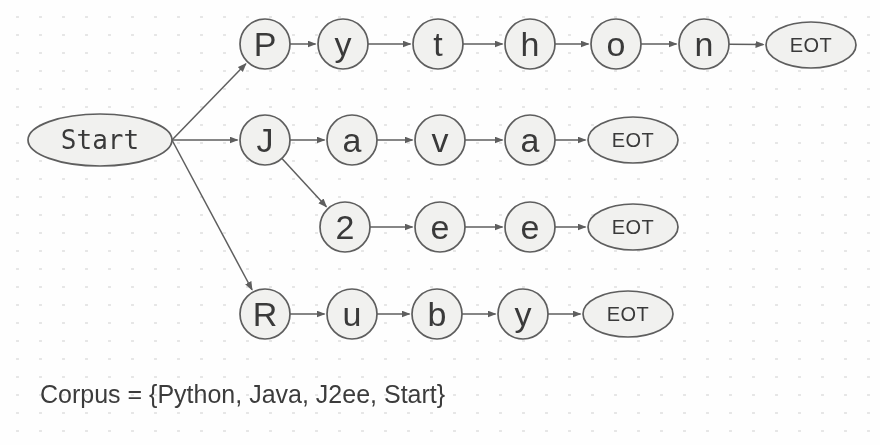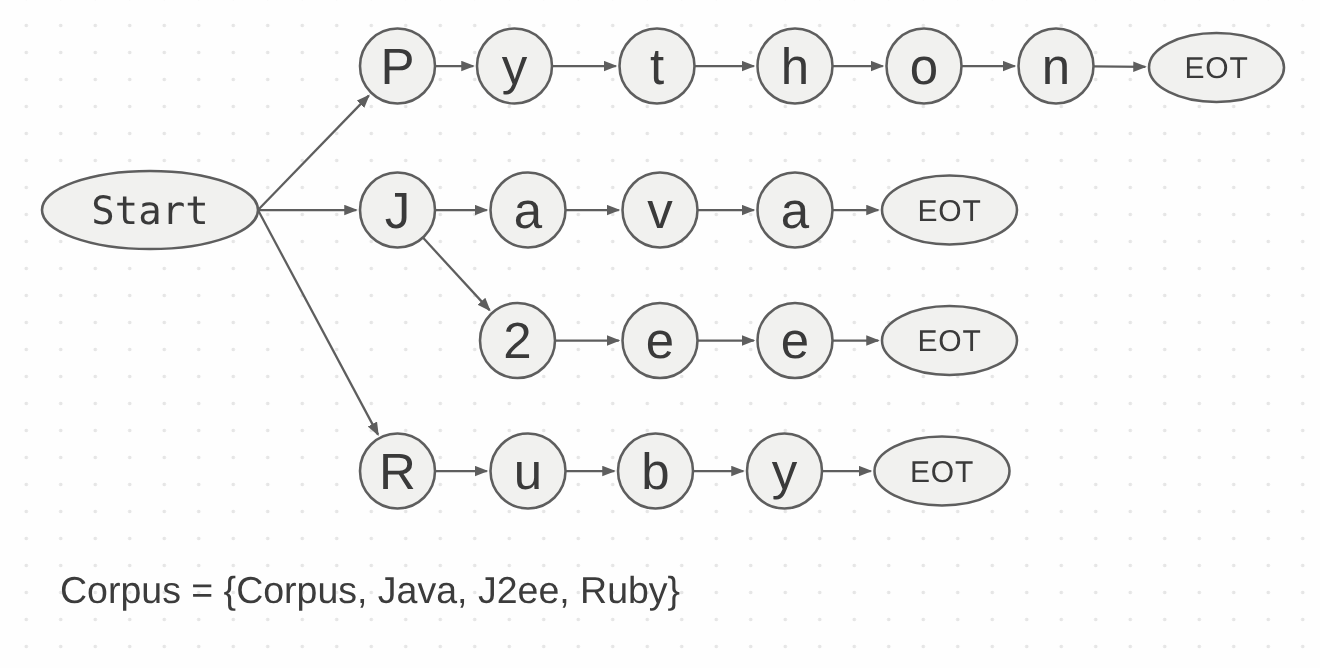--- a/index.html
+++ b/index.html
@@ -147,14 +147,14 @@
         <g>
           <ellipse cx="523" cy="314" rx="25" ry="25" class="node-shape" fill="#f1f1ef" stroke="#5e5e5e"></ellipse>
           <text x="523" y="314" dy="0.35em" class="nt nt-letter" fill="#3a3a3a">y</text>
         </g>
         <g>
           <ellipse cx="628" cy="314" rx="45" ry="23" class="node-shape" fill="#f1f1ef" stroke="#5e5e5e"></ellipse>
           <text x="628" y="314" dy="0.35em" class="nt nt-eot" fill="#3a3a3a">EOT</text>
         </g>
       </g>
   </svg>
-  <div class="caption">Corpus = {Corpus, Java, J2ee, Ruby}</div>
+  <div class="caption">Corpus = {Python, Java, J2ee, Start}</div>
 </div>
 
 </body></html>

